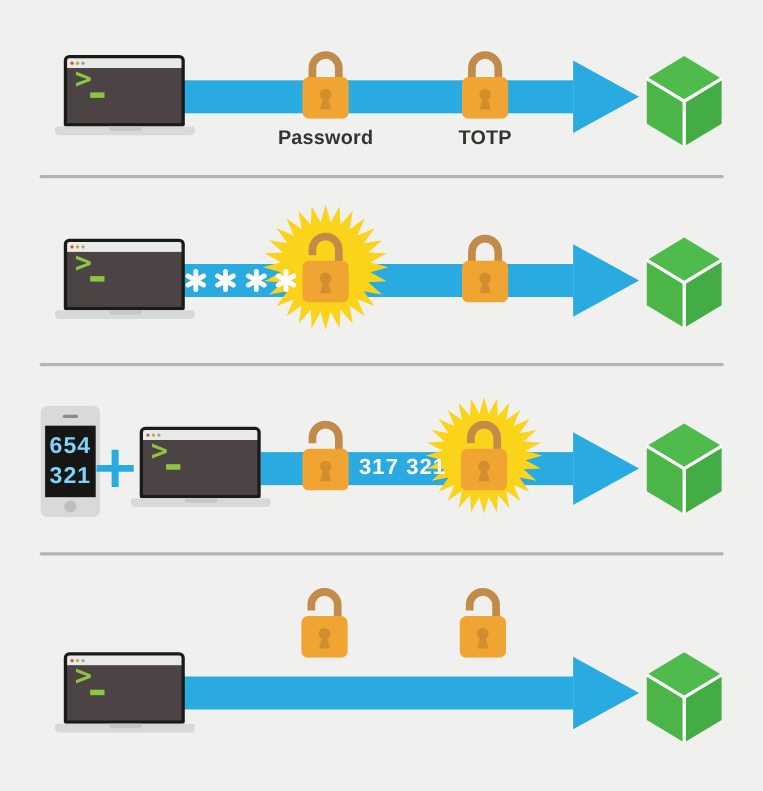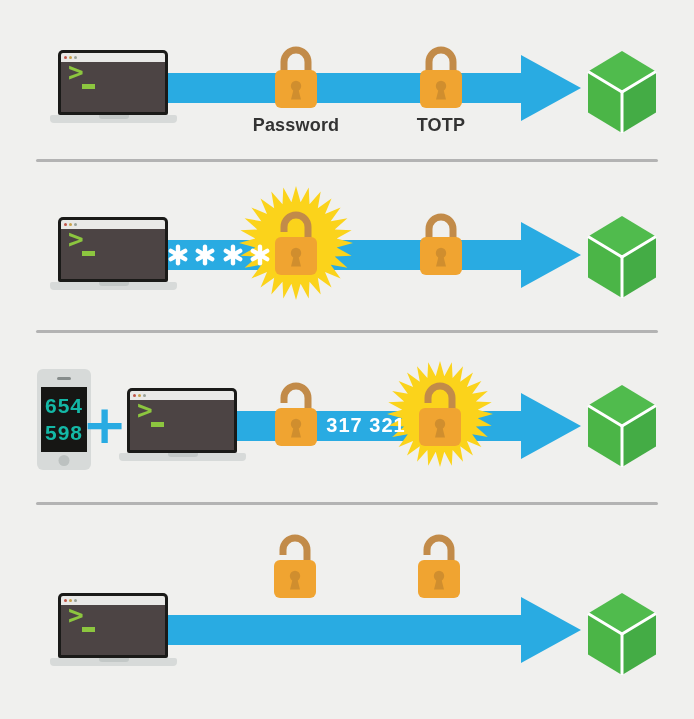--- a/index.html
+++ b/index.html
@@ -29,21 +29,21 @@
   .notch{position:absolute;left:50%;transform:translateX(-50%);top:0;width:30px;height:4px;
          background:#c3c8c7;border-radius:0 0 3px 3px;}
   
   .phone{position:absolute;left:37px;top:369px;width:54px;height:101px;
          background:var(--c-gray,#D7DAD9);border-radius:6px;}
   .ph-speaker{position:absolute;left:50%;transform:translateX(-50%);top:8px;width:14px;
               height:3px;background:#868c8b;border-radius:2px;}
   .ph-screen{position:absolute;left:4px;top:18px;width:46px;height:65px;
              background:var(--c-phscreen,#161614);}
   .ph-code{margin-top:5px;text-align:center;font:700 21px "Liberation Sans",sans-serif;
-           color:#14b8a6;line-height:27px;letter-spacing:1px;}
+           color:#7dd3fc;line-height:27px;letter-spacing:1px;}
   .ph-code span{display:block;}
   .ph-home{position:absolute;left:50%;transform:translateX(-50%);bottom:4px;width:11px;
            height:11px;background:#bcc1c0;border-radius:50%;}
   .plus{position:absolute;left:82px;top:397px;width:44px;text-align:center;
         font:700 54px "DejaVu Sans",sans-serif;line-height:56px;color:var(--c-blue,#29ABE2);}
   
   .lock{position:absolute;width:44px;height:64px;}
   .burst{position:absolute;}
   .label{position:absolute;width:130px;text-align:center;
          font:700 18px "Liberation Sans",sans-serif;color:var(--c-label,#333);letter-spacing:.2px;}
@@ -144,21 +144,21 @@
     <div class="lt-base">
         <i class="notch"></i>
       </div>
   </div>
 
   <div class="phone">
     <i class="ph-speaker"></i>
     <div class="ph-screen">
       <div class="ph-code">
         <span>654</span>
-        <span>598</span>
+        <span>321</span>
       </div>
     </div>
     <i class="ph-home"></i>
   </div>
   <div class="plus">+</div>
 
   <div class="asterisks">
       <svg width="22" height="22" viewBox="0 0 22 22">
         <rect x="8.8" y="0.5" width="4.4" height="21" rx="2.2" fill="#fff" transform="rotate(0 11 11)"></rect>
         <rect x="8.8" y="0.5" width="4.4" height="21" rx="2.2" fill="#fff" transform="rotate(60 11 11)"></rect>

